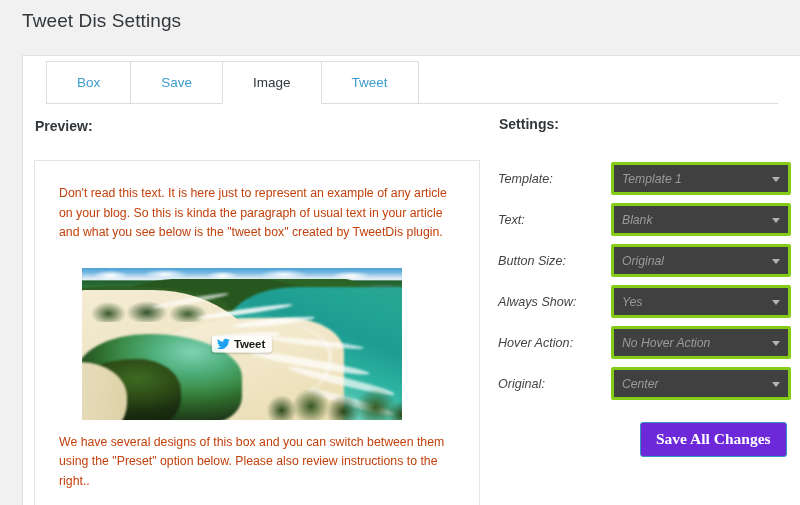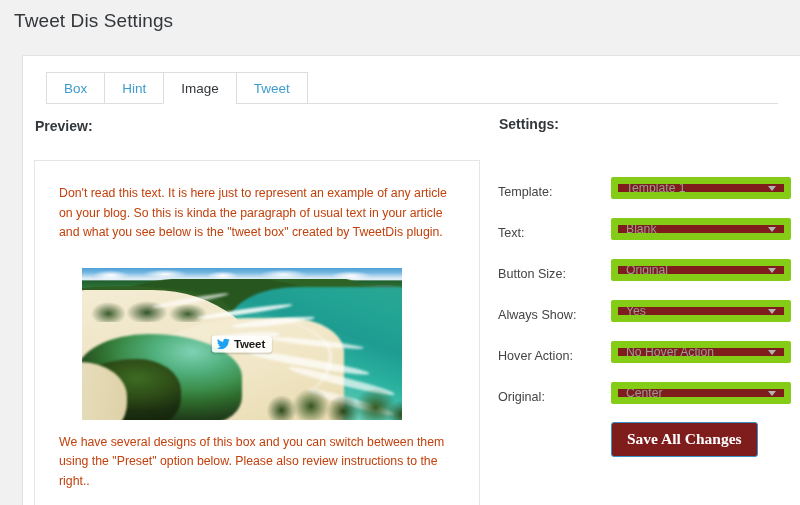--- a/index.html
+++ b/index.html
@@ -7,21 +7,21 @@
     margin: 0; padding: 0;
     width: 800px; height: 505px;
     background: #f1f1f1;
     font-family: "Liberation Sans", sans-serif;
     overflow: hidden;
   }
   .page { position: relative; width: 800px; height: 505px; }
 
   .page-title {
     position: absolute;
-    left: 14px; top: 10px;
+    left: 22px; top: 10px;
     font-size: 19px;
     font-weight: 400;
     color: #32373c;
     letter-spacing: 0.1px;
   }
 
   .card {
     position: absolute;
     left: 22px; top: 55px;
     width: 778px; height: 460px;
@@ -35,22 +35,22 @@
   .tabs {
     position: absolute;
     left: 23px; top: 16px;
     height: 32px;
     display: flex;
     align-items: flex-end;
     border-bottom: 1px solid #ddd;
     width: 732px;
   }
   .tab {
-    height: 32px;
-    padding: 0 17px;
+    height: 43px;
+    padding: 0 30px;
     display: flex;
     align-items: center;
     justify-content: center;
     font-size: 13.5px;
     color: #3d9ccc;
     background: #fff;
     border: 1px solid #ddd;
     border-bottom: 1px solid #ddd;
     margin-right: -1px;
     margin-bottom: -1px;
@@ -261,35 +261,36 @@
     font-size: 11.5px;
     font-weight: bold;
     color: #1a1a1a;
     line-height: 11px;
     letter-spacing: -0.1px;
   }
 
   
   .set-row {
     display: flex;
-    align-items: flex-end;
+    align-items: center;
     height: 41px;
+    font-style: italic;
   }
   .set-label {
     width: 113px;
     font-size: 12.6px;
     color: #444;
     flex: none;
   }
   .select {
     position: relative;
     width: 180px;
-    height: 22px;
-    background: #7f1d1d;
-    border: 7px solid #84cc16;
+    height: 33px;
+    background: #404040;
+    border: 3px solid #84cc16;
     border-radius: 2px;
     display: flex;
     align-items: center;
     padding: 0 22px 0 8px;
     font-size: 12.2px;
     color: #9a9a9a;
     cursor: pointer;
     white-space: nowrap;
     overflow: hidden;
   }
@@ -298,44 +299,45 @@
     right: 8px; top: 50%;
     margin-top: -2px;
     width: 0; height: 0;
     border-left: 4px solid transparent;
     border-right: 4px solid transparent;
     border-top: 5px solid #b4b4b4;
   }
   .save-wrap { margin-top: 18px; padding-left: 113px; }
   .save-btn {
     display: inline-block;
-    background: #7f1d1d;
+    background: #6d28d9;
     border: 1px solid #3593c6;
     border-radius: 3px;
     color: #fff;
     font-family: "Liberation Serif", serif;
     font-weight: bold;
     font-size: 15.5px;
     padding: 8px 15px 9px;
     cursor: pointer;
     line-height: 1;
+    margin-left: 29px;
   }
 </style>
 </head>
 <body>
 
 <div class="page">
 
   <div class="page-title">Tweet Dis Settings</div>
 
   <div class="card">
 
     <div class="tabs">
       <div class="tab">Box</div>
-      <div class="tab">Hint</div>
+      <div class="tab">Save</div>
       <div class="tab active">Image</div>
       <div class="tab">Tweet</div>
     </div>
 
     <div class="col-preview">
       <h2 class="section-heading">Preview:</h2>
 
       <div class="preview-box">
         <div class="preview-text top">Don't read this text. It is here just to represent an example of any article on your blog. So this is kinda the paragraph of usual text in your article and what you see below is the "tweet box" created by TweetDis plugin.</div>
 

